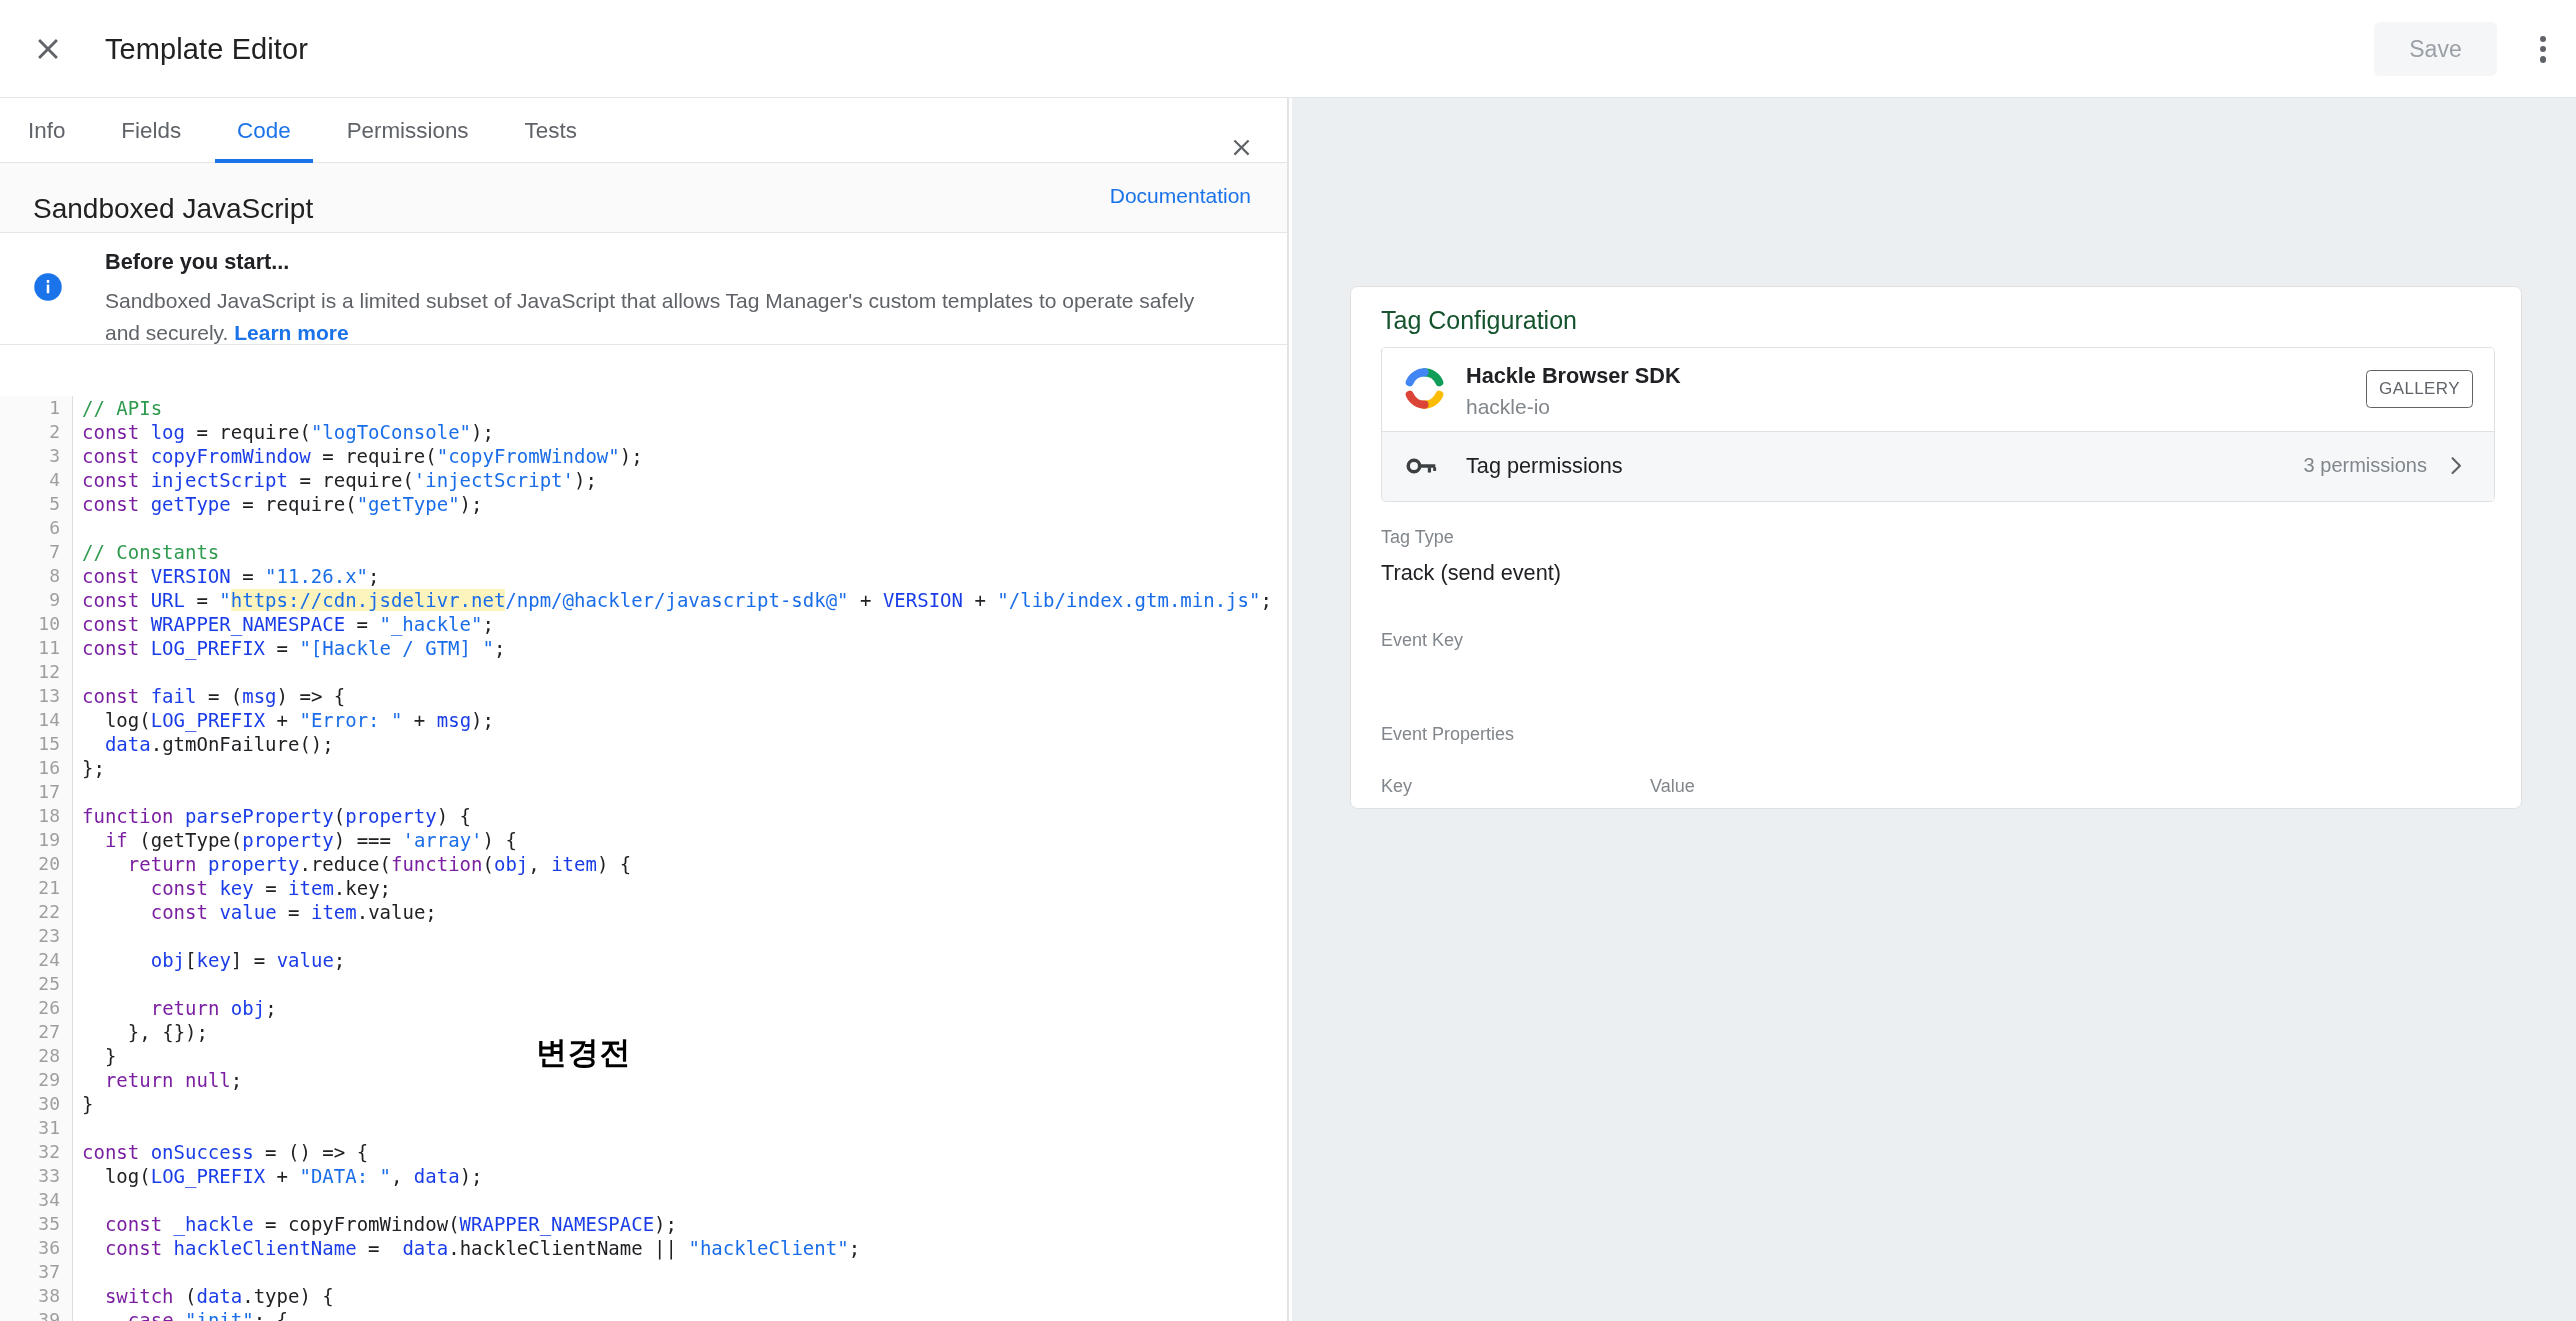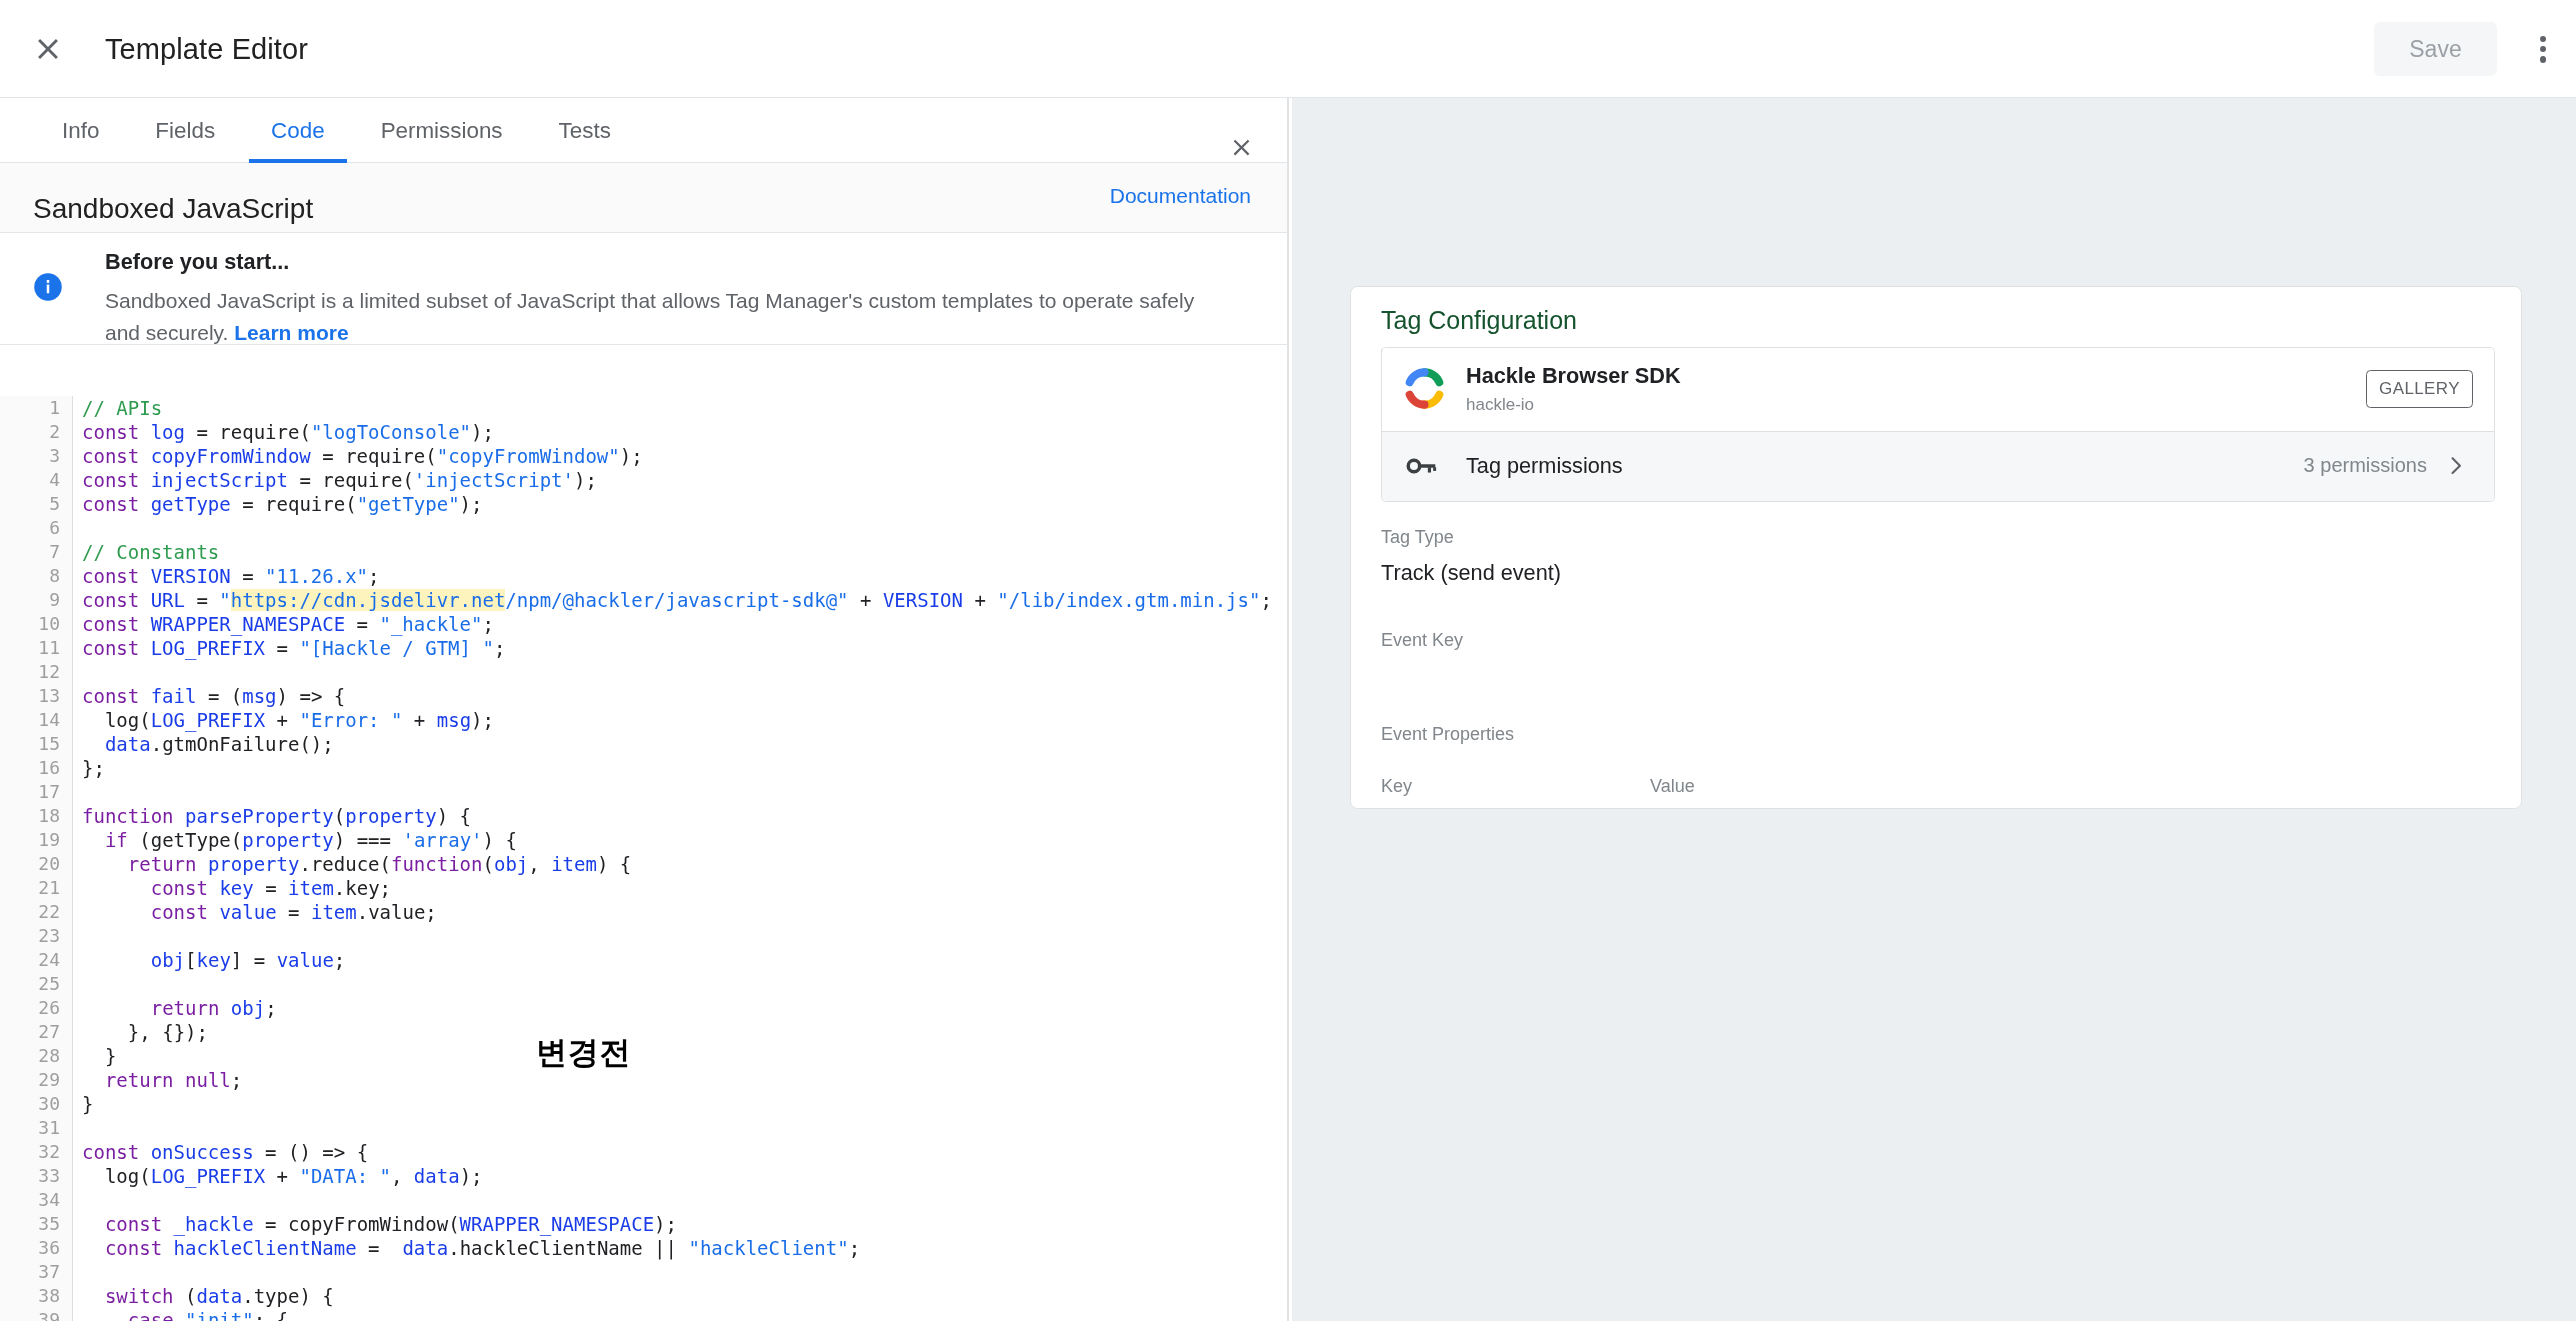--- a/index.html
+++ b/index.html
@@ -55,21 +55,20 @@
     position: absolute; left: 0; top: 98px;
     width: 1289px; height: 1224px;
     background: #ffffff;
     border-right: 2.2px solid #e0e3e5;
     overflow: hidden;
   }
   #tabs {
     position: relative; height: 65px;
     border-bottom: 1.5px solid #e3e6e8;
     display: flex; align-items: flex-start;
-    padding-left: 34px;
   }
   .tab {
     height: 65px; display: flex; align-items: center;
     justify-content: center;
     font-size: 22.4px; color: #5f6368;
     padding: 0 28px;
     cursor: pointer; position: relative;
     white-space: nowrap;
   }
   .tab.active { color: #1a73e8; font-weight: 400; }
@@ -218,21 +217,21 @@
   }
   #hackle-logo-icon {
     position: absolute; left: 21px; top: 19.4px; width: 43px; height: 43px;
   }
   #tagtype-name {
     position: absolute; left: 84px; top: 15px;
     font-size: 21.7px; color: #202124; font-weight: 700; white-space: nowrap;
   }
   #tagtype-sub {
     position: absolute; left: 84px; top: 47px;
-    font-size: 17px; color: #80868b; white-space: nowrap;
+    font-size: 21px; color: #80868b; white-space: nowrap;
   }
   #gallery-badge {
     position: absolute; right: 21px; top: 22.4px;
     width: 107px; height: 38px;
     border: 1.5px solid #5f6368; border-radius: 4.5px;
     display: flex; align-items: center; justify-content: center;
     font-size: 17px; color: #5f6368; letter-spacing: 0.4px;
     cursor: pointer;
   }
   #tagperm-row {

